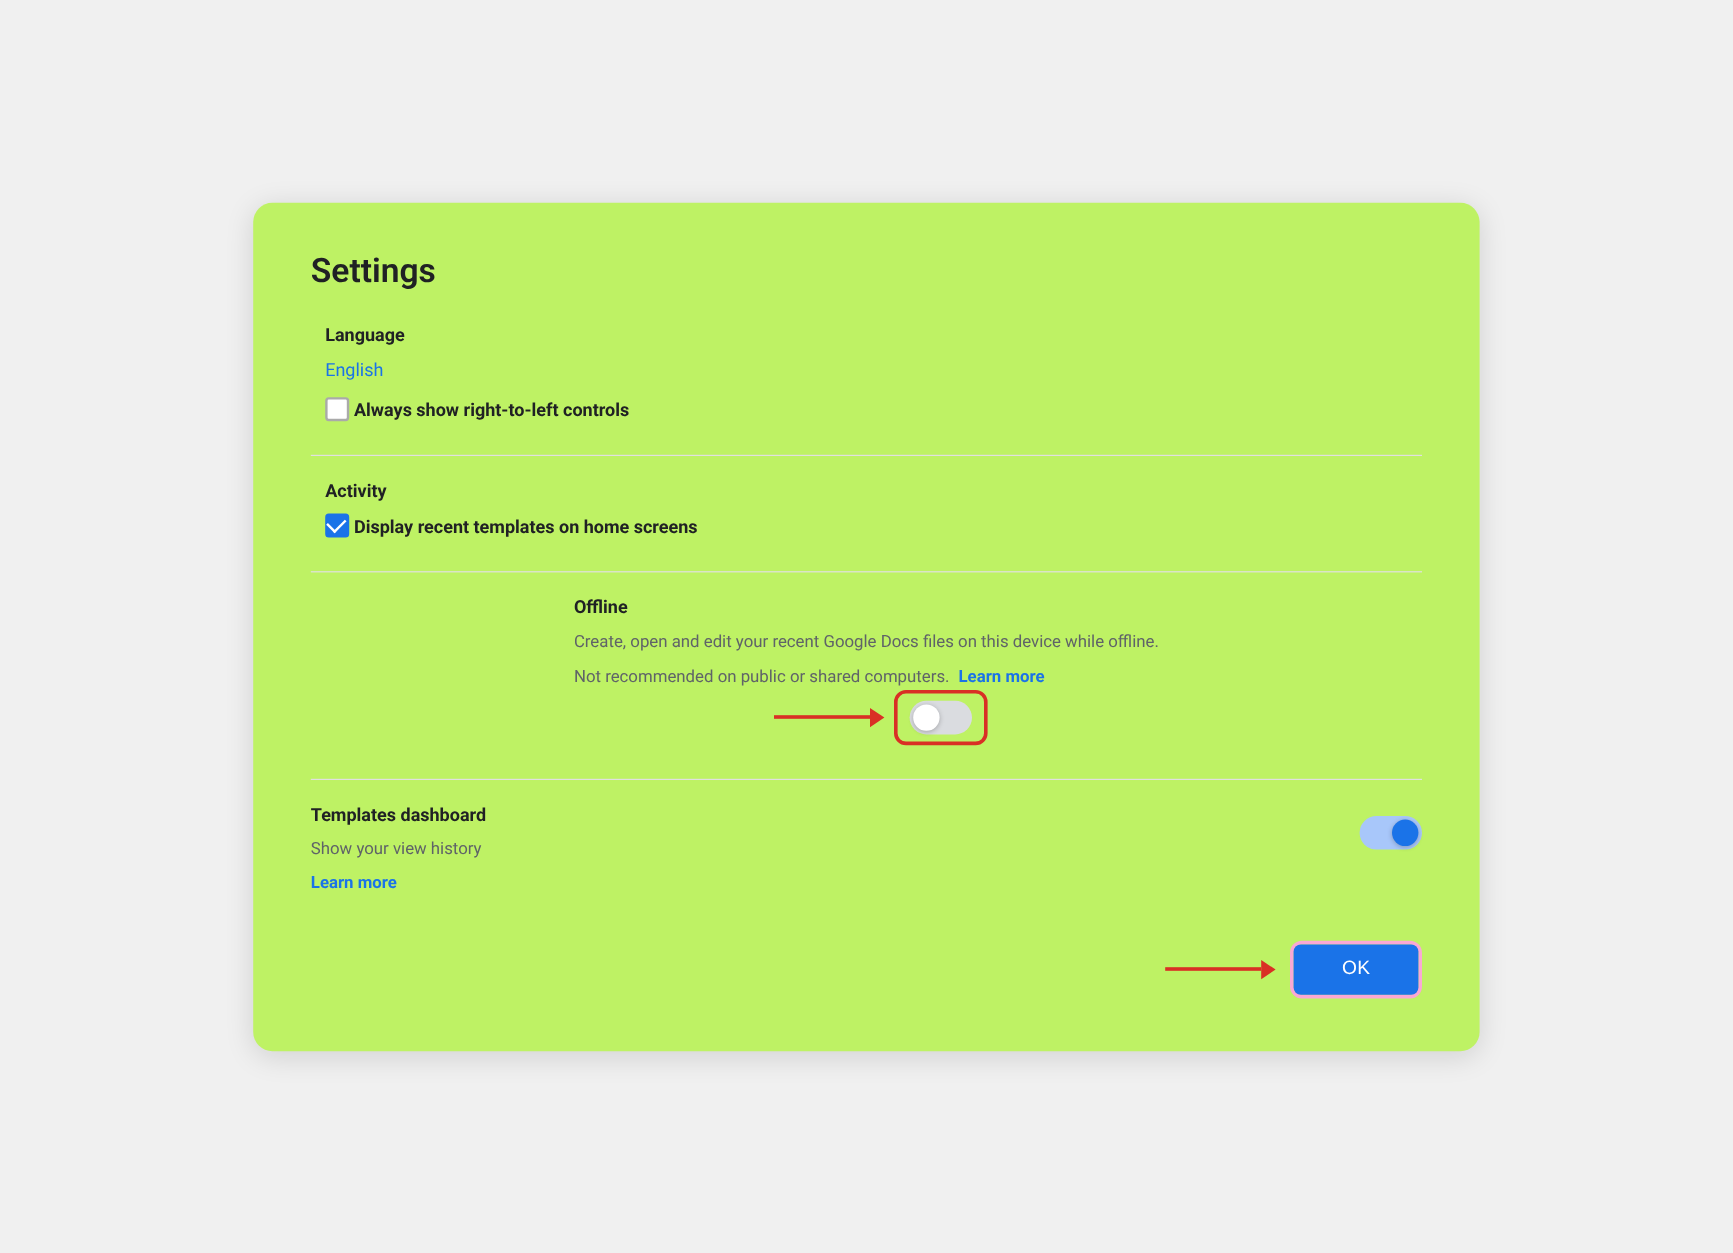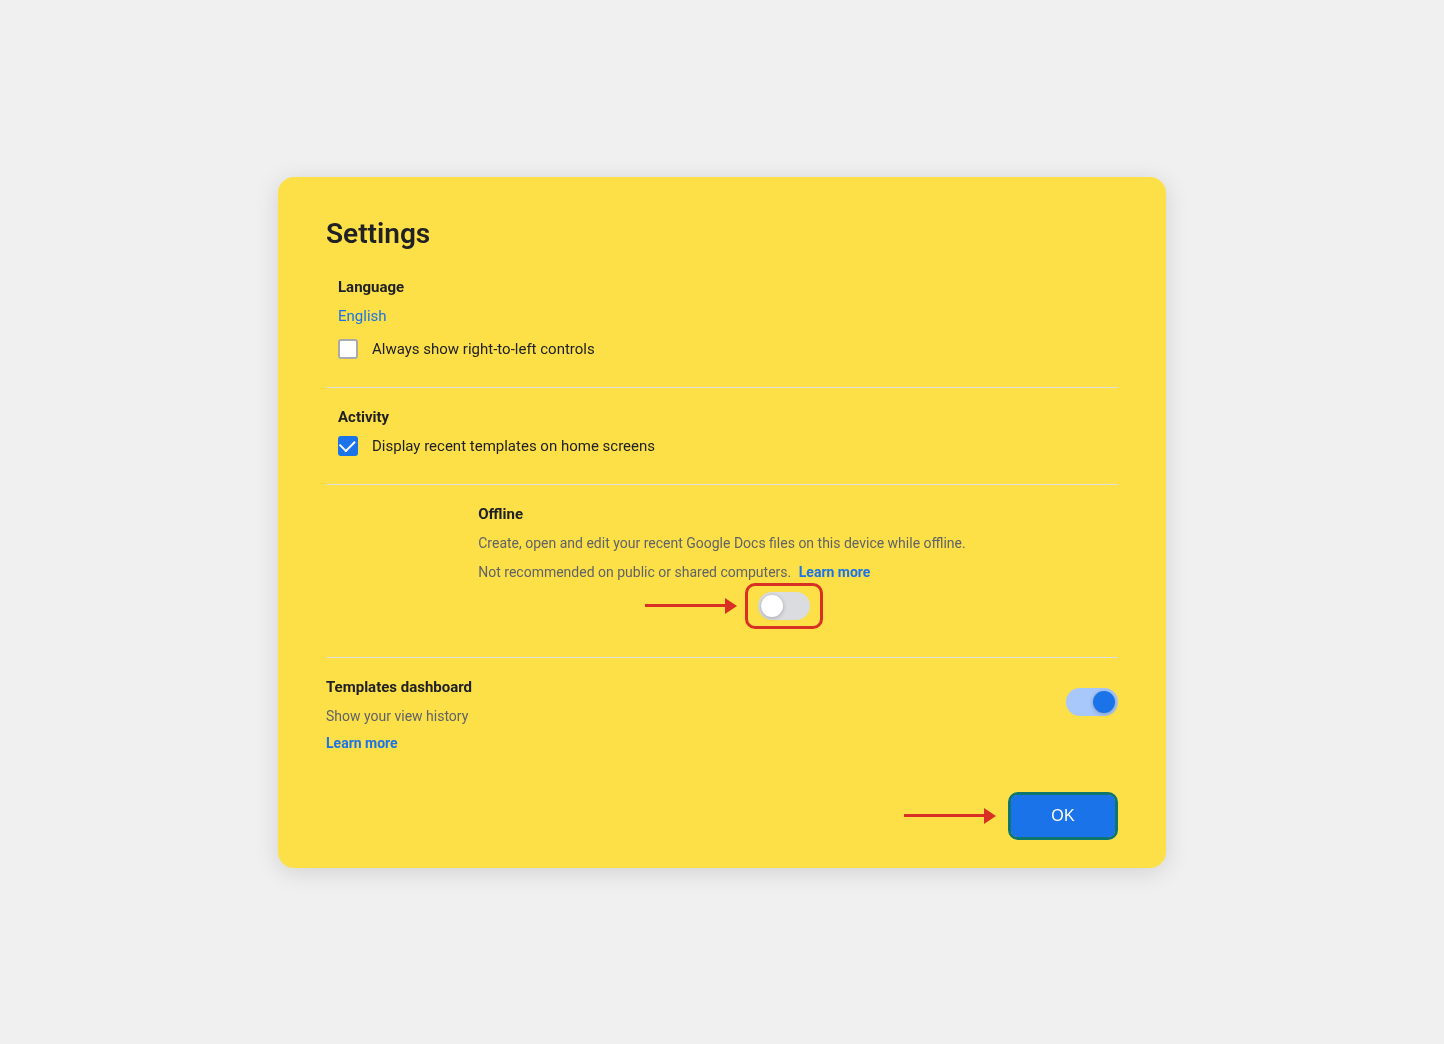--- a/index.html
+++ b/index.html
@@ -7,24 +7,24 @@
     body {
       background: #f0f0f0;
       display: flex;
       align-items: center;
       justify-content: center;
       min-height: 100vh;
       font-family: 'Google Sans', Roboto, Arial, sans-serif;
     }
 
     .dialog {
-      background: #fde047;
+      background: #bef264;
       border-radius: 16px;
-      padding: 40px 48px 28px 48px;
-      width: 888px;
+      padding: 40px 48px 44px 48px;
+      width: 1022px;
       min-height: 680px;
       position: relative;
       box-shadow: 0 4px 24px rgba(0,0,0,0.13);
     }
 
     .settings-title {
       font-size: 28px;
       font-weight: 600;
       color: #202124;
       margin-bottom: 28px;
@@ -41,23 +41,24 @@
       font-size: 15px;
       color: #1a73e8;
       text-decoration: none;
       cursor: pointer;
       display: inline-block;
       margin-bottom: 14px;
     }
 
     .checkbox-row {
       display: flex;
-      align-items: center;
-      gap: 14px;
+      align-items: flex-end;
+      gap: 4px;
       margin-bottom: 10px;
+      font-weight: bold;
     }
 
     .checkbox {
       width: 20px;
       height: 20px;
       border: 2px solid #aaa;
       border-radius: 3px;
       background: #fff;
       display: flex;
       align-items: center;
@@ -181,21 +182,21 @@
 
     .toggle-highlight {
       border: 3px solid #d93025;
       border-radius: 10px;
       padding: 6px 10px;
       display: inline-flex;
       align-items: center;
     }
 
     .ok-highlight {
-      border: 3px solid #0f766e;
+      border: 3px solid #f9a8d4;
       border-radius: 10px;
       display: inline-flex;
       align-items: center;
     }
 
     
     .footer {
       display: flex;
       justify-content: flex-end;
       align-items: center;

